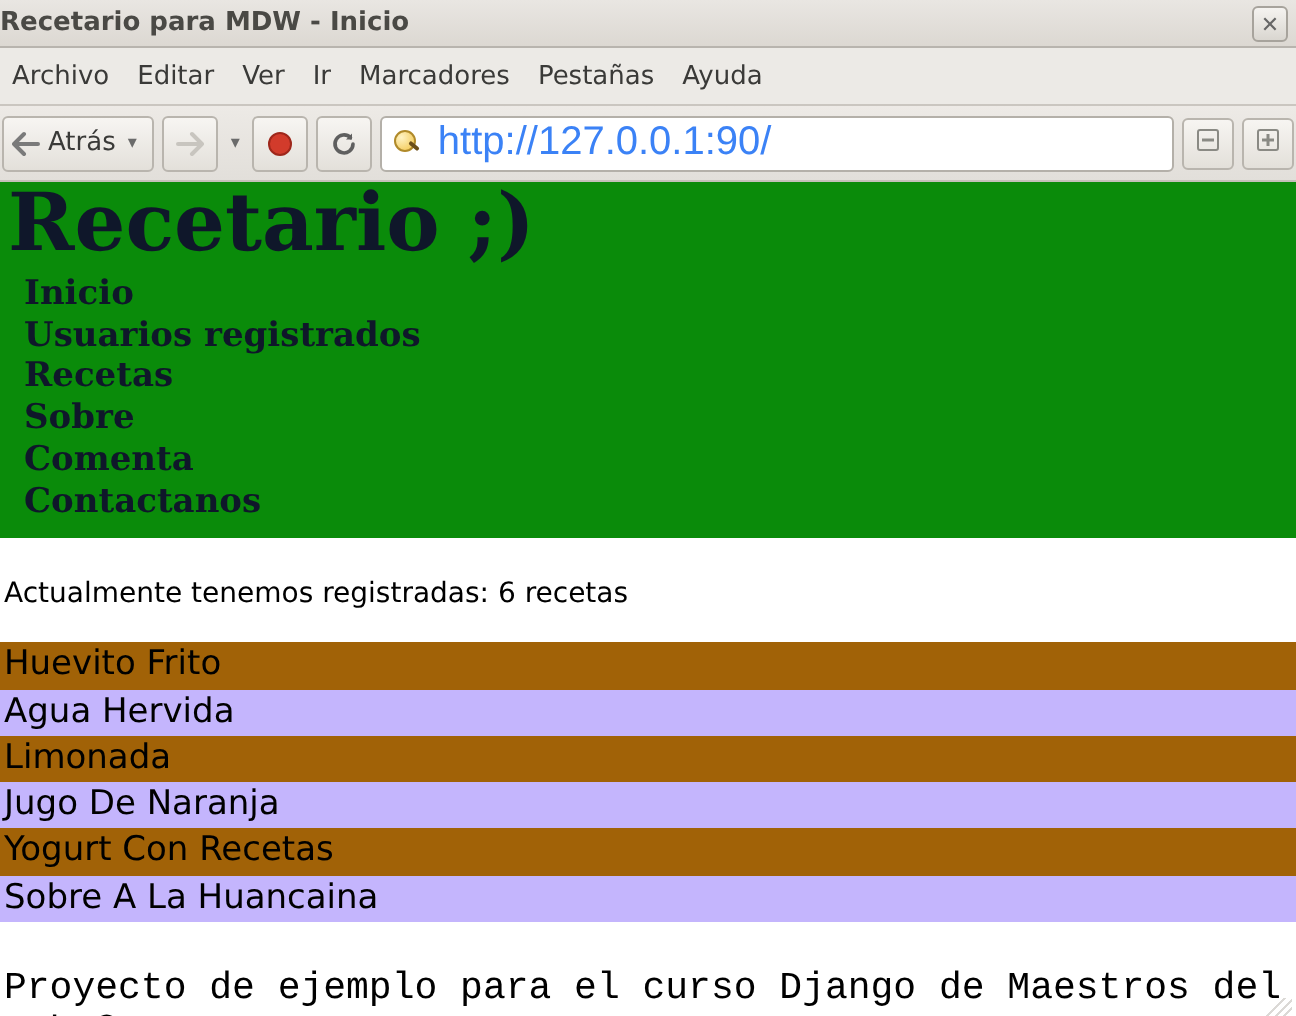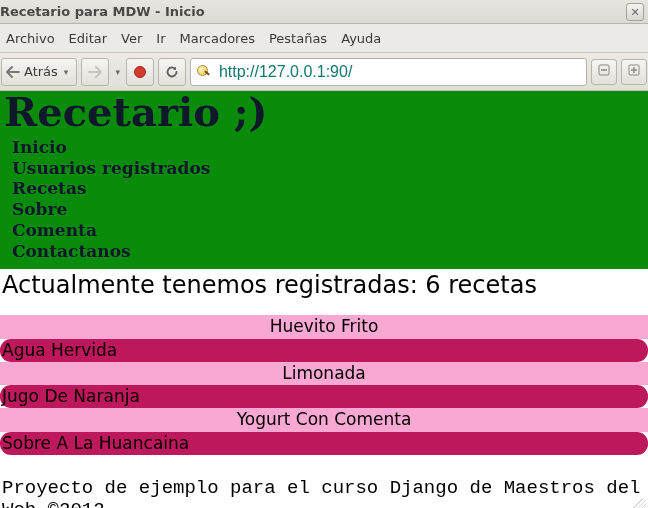--- a/index.html
+++ b/index.html
@@ -99,22 +99,22 @@
     position:absolute;
     left:9px; top:8px;
     width:6px; height:2px;
     background:#6b4f1a;
     transform:rotate(40deg);
     border-radius:1px;
   }
   .urlbar input {
     border: none; outline: none;
     flex: 1;
-    font-size: 16px;
-    color: #0f766e;
+    font-size: 20px;
+    color: #3b82f6;
     background: transparent;
   }
   .sqbtn {
     height: 26px; width: 26px;
     border: 1px solid #b9b5ae;
     border-radius: 3px;
     background: linear-gradient(#f7f5f2,#e3e0da);
     display:flex;align-items:center;justify-content:center;
     color:#666;
   }
@@ -157,30 +157,30 @@
     font-weight: bold;
     line-height: 1.22;
   }
   
   .content {
     padding: 0;
     font-family: "DejaVu Sans", Arial, sans-serif;
     color: #000;
   }
   .summary {
-    font-size: 24px;
-    padding: 2px 2px 16px 2px;
+    font-size: 14px;
+    padding: 20px 2px 16px 2px;
   }
   .recipes .row {
     font-size: 17px;
     padding: 1px 2px;
     line-height: 1.25;
   }
-  .recipes .row.even { background: #f9a8d4; text-align: center; }
-  .recipes .row.odd  { background: #be185d; border-radius: 11px; }
+  .recipes .row.even { background: #a16207; }
+  .recipes .row.odd  { background: #c4b5fd; }
   .footer {
     font-size: 19px;
     padding: 22px 2px 0 2px;
     font-family: Liberation Mono, monospace;
   }
 </style>
 </head>
 <body>
 
 <div class="titlebar">
@@ -269,20 +269,20 @@
     </div>
   </div>
 
   <div class="content">
     <div class="summary">Actualmente tenemos registradas: 6 recetas</div>
     <div class="recipes">
       <div class="row even">Huevito Frito</div>
       <div class="row odd">Agua Hervida</div>
       <div class="row even">Limonada</div>
       <div class="row odd">Jugo De Naranja</div>
-      <div class="row even">Yogurt Con Comenta</div>
+      <div class="row even">Yogurt Con Recetas</div>
       <div class="row odd">Sobre A La Huancaina</div>
     </div>
     <div class="footer">Proyecto de ejemplo para el curso Django de Maestros del Web ©2012</div>
   </div>
 
   <div class="resize-grip"></div>
 </div>
 
 </body></html>

